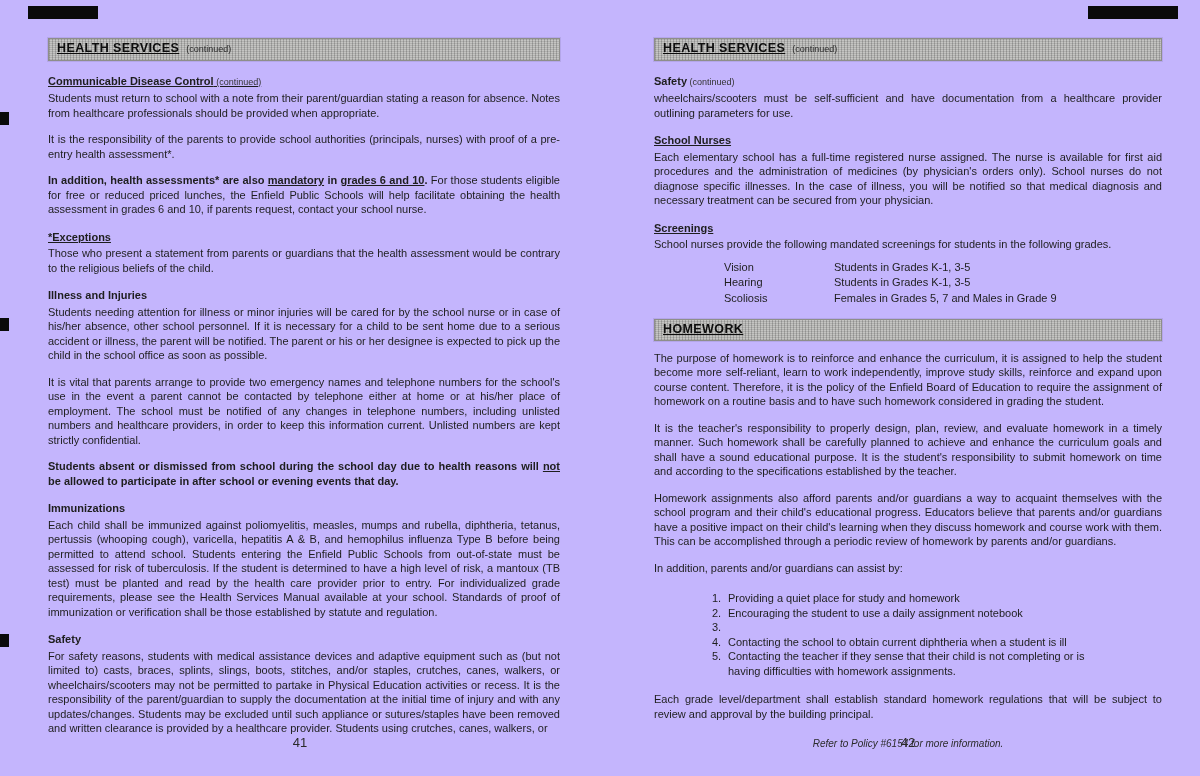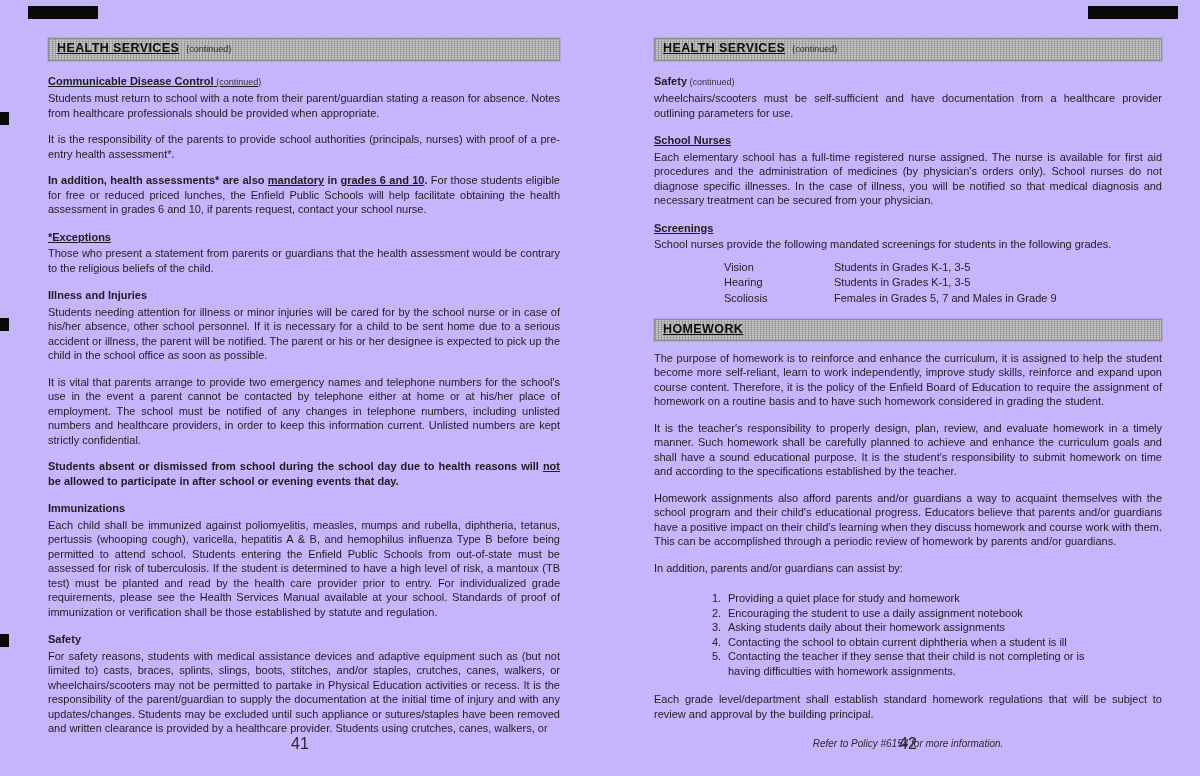--- a/index.html
+++ b/index.html
@@ -101,21 +101,21 @@
     margin-top: 16px;
     color: #2b2b2b;
     text-align: center;
   }
 
   .page-number {
     position: absolute;
     top: 735px;
     width: 40px;
     text-align: center;
-    font-size: 16px;
+    font-size: 13px;
     color: #2a2a2a;
   }
   .pn-left  { left: 280px; }
   .pn-right { left: 888px; }
 </style>
 </head>
 <body>
 
 <div class="sheet">
 
@@ -205,21 +205,20 @@
       <div class="hw-item">
         <span class="hw-num">1.</span>
         <span class="hw-text">Providing a quiet place for study and homework</span>
       </div>
       <div class="hw-item">
         <span class="hw-num">2.</span>
         <span class="hw-text">Encouraging the student to use a daily assignment notebook</span>
       </div>
       <div class="hw-item">
         <span class="hw-num">3.</span>
-        <span class="hw-text">Asking students daily about their homework assignments</span>
       </div>
       <div class="hw-item">
         <span class="hw-num">4.</span>
         <span class="hw-text">Contacting the school to obtain current diphtheria when a student is ill</span>
       </div>
       <div class="hw-item">
         <span class="hw-num">5.</span>
         <span class="hw-text">Contacting the teacher if they sense that their child is not completing or is having difficulties with homework assignments.</span>
       </div>
     </div>

